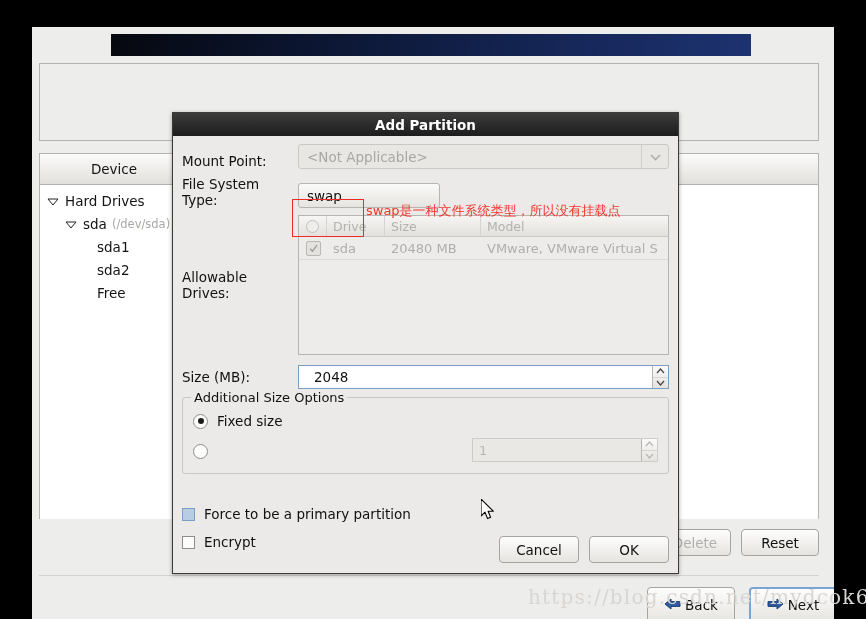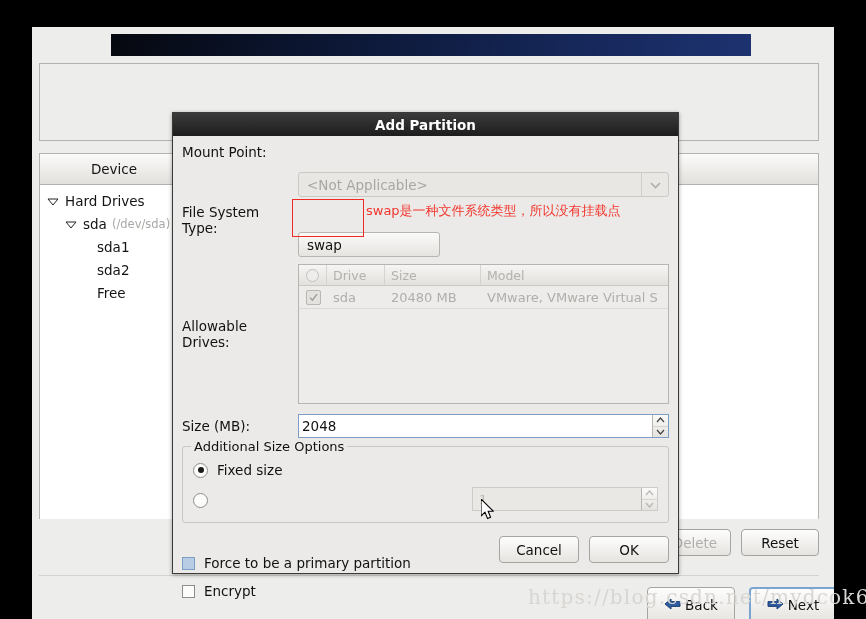--- a/index.html
+++ b/index.html
@@ -186,39 +186,38 @@
     font-weight: bold;
     display: flex; align-items: center; justify-content: center;
   }
   #dlg-body {
     position: relative;
     padding: 8px 9px 0 9px;
     height: 437px;
     box-sizing: border-box;
   }
 
-  .frow { display: flex; align-items: flex-start; margin-bottom: 7px; }
+  .frow { display: flex; align-items: flex-end; margin-bottom: 7px; }
   .flabel {
     width: 116px;
     font-size: 13.5px;
     color: #111;
     flex: 0 0 auto;
   }
 
   
   .combo {
     flex: 1;
     height: 25px;
     border: 1px solid #b7b5b1;
     border-radius: 3px;
     background: linear-gradient(#fafaf9, #e6e4e0);
     display: flex; align-items: center;
     box-sizing: border-box;
     position: relative;
-    margin-top: 28px;
   }
   .combo .cval {
     padding-left: 8px;
     font-size: 13.5px;
     color: #111;
     flex: 1;
     white-space: nowrap;
     overflow: hidden;
   }
   .combo.disabled { background: #e8e7e4; border-color: #cbc9c5; }
@@ -316,21 +315,21 @@
 
   
   #size-row { display: flex; align-items: center; margin-bottom: 8px; }
   .spin {
     flex: 1; height: 24px;
     border: 1px solid #7b9ec4;
     background: #ffffff;
     display: flex; align-items: center;
     box-sizing: border-box;
   }
-  .spin .sval { flex: 1; padding-left: 3px; font-size: 13.5px; color: #111; }
+  .spin .sval { flex: 1; padding-left: 15px; font-size: 13.5px; color: #111; }
   .spin-btns {
     width: 15px; height: 100%;
     border-left: 1px solid #b7b5b1;
     background: linear-gradient(#fafaf9, #e5e3df);
     display: flex; flex-direction: column;
     flex: 0 0 auto;
   }
   .spin-btns > div { flex: 1; display:flex; align-items:center; justify-content:center; }
   .spin-btns > div:first-child { border-bottom: 1px solid #d6d4d0; }
 

